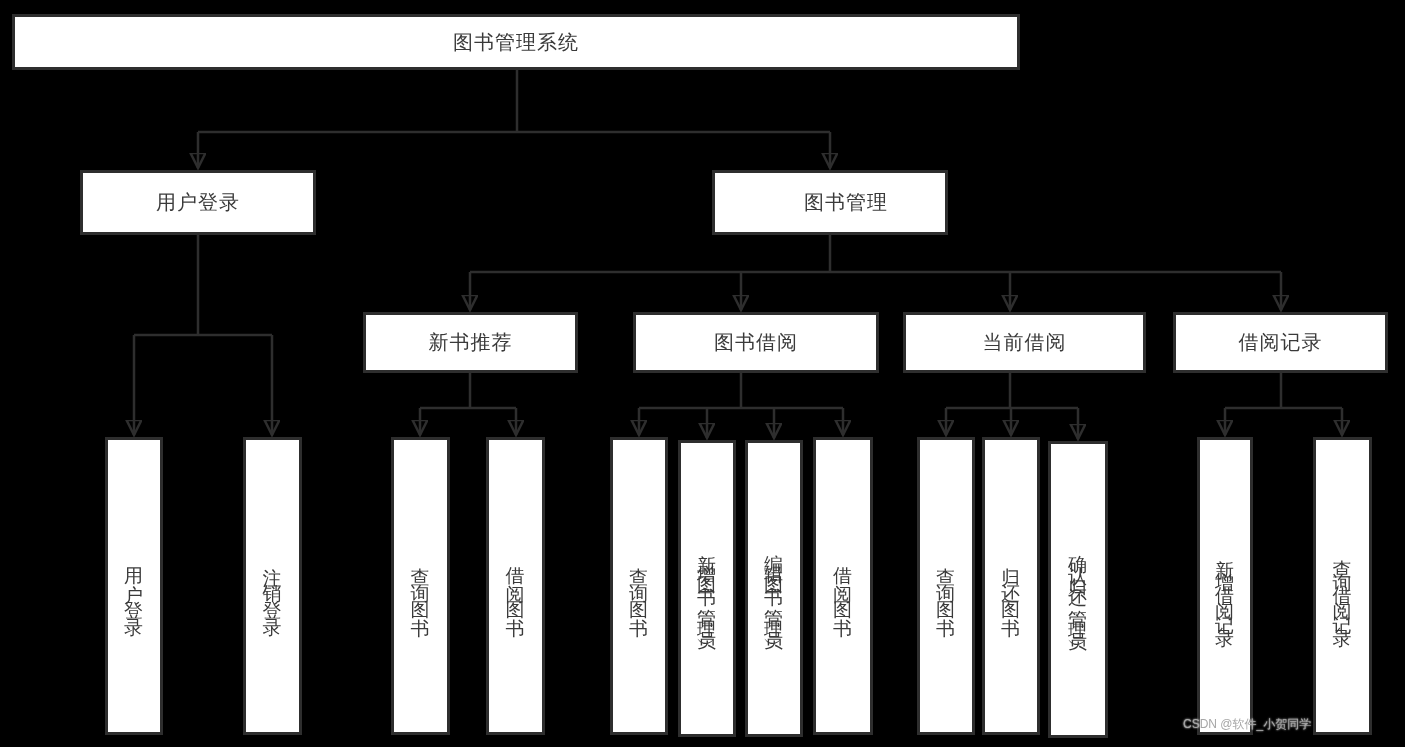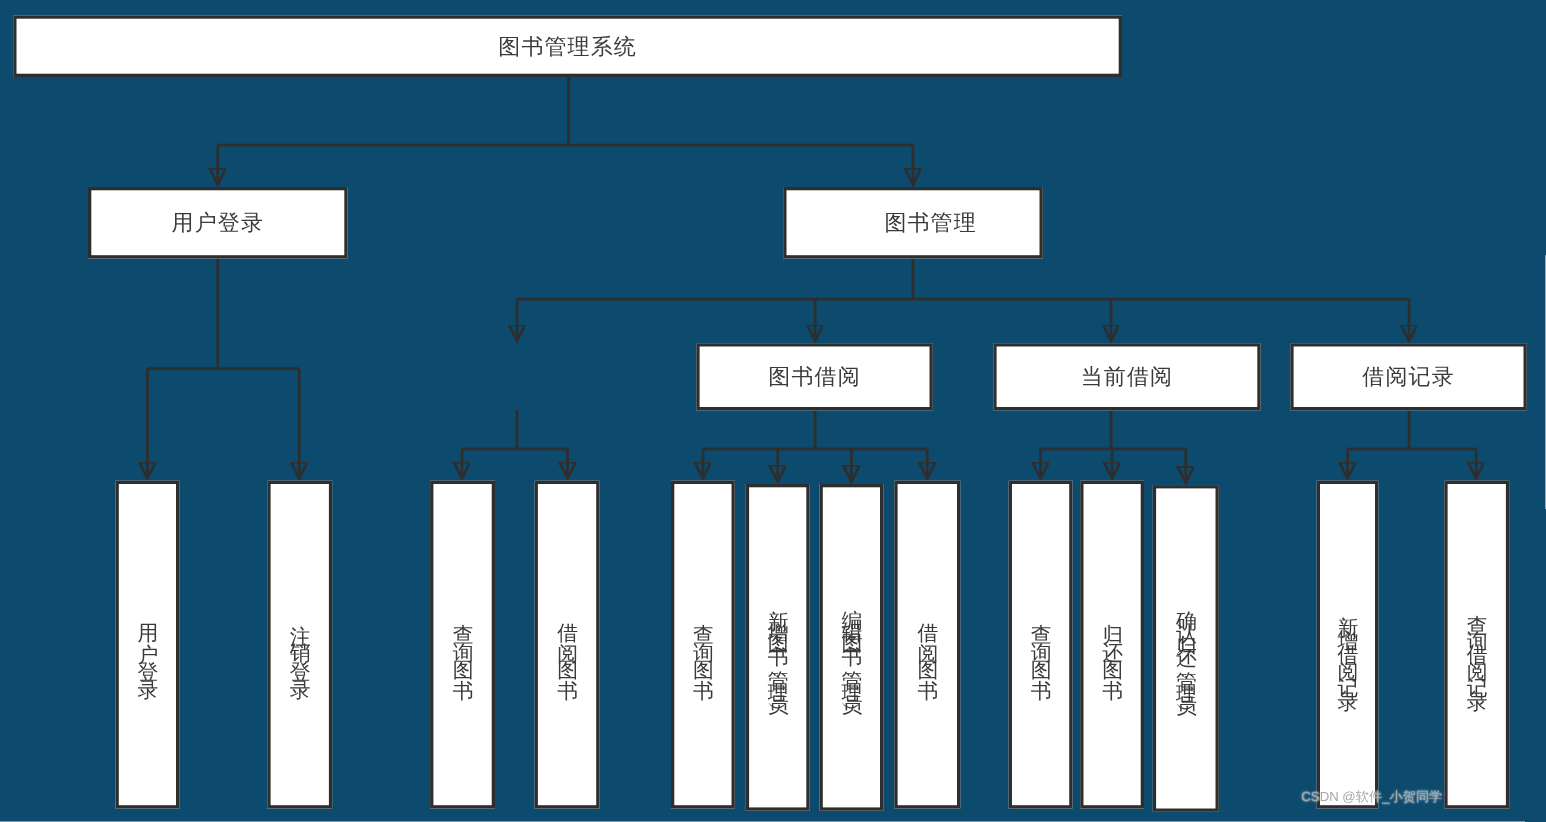--- a/index.html
+++ b/index.html
@@ -1,20 +1,20 @@
 <!DOCTYPE html>
 <html><head>
 <meta charset="utf-8">
 <style>
   html, body { margin: 0; padding: 0; background: #ffffff; }
   .stage {
     position: relative;
     width: 1405px;
     height: 747px;
-    background: #0c4a6e;
+    background: #000000;
     font-family: "Liberation Sans", "DejaVu Sans", sans-serif;
     overflow: hidden;
   }
   .connectors {
     position: absolute;
     left: 0; top: 0;
     width: 1405px; height: 747px;
   }
   .connectors path, .connectors line {
     stroke: #2e2e2e;
@@ -121,21 +121,24 @@
     <span>图书管理系统</span>
   </div>
 
   <div class="node h" style="left:80px; top:170px; width:236px; height:65px;">
     <span>用户登录</span>
   </div>
   <div class="node h" style="left:712px; top:170px; width:236px; height:65px;padding-left:32px;">
     <span>图书管理</span>
   </div>
 
-  <div class="node h" style="left:633px; top:312px; width:215px; height:61px;">
+  <div class="node h" style="left:363px; top:312px; width:215px; height:61px;">
+    <span>新书推荐</span>
+  </div>
+  <div class="node h" style="left:633px; top:312px; width:246px; height:61px;">
     <span>图书借阅</span>
   </div>
   <div class="node h" style="left:903px; top:312px; width:243px; height:61px;">
     <span>当前借阅</span>
   </div>
   <div class="node h" style="left:1173px; top:312px; width:215px; height:61px;align-items:center;">
     <span>借阅记录</span>
   </div>
 
   <div class="node v" style="left:105px; top:437px; width:58px; height:298px;">

